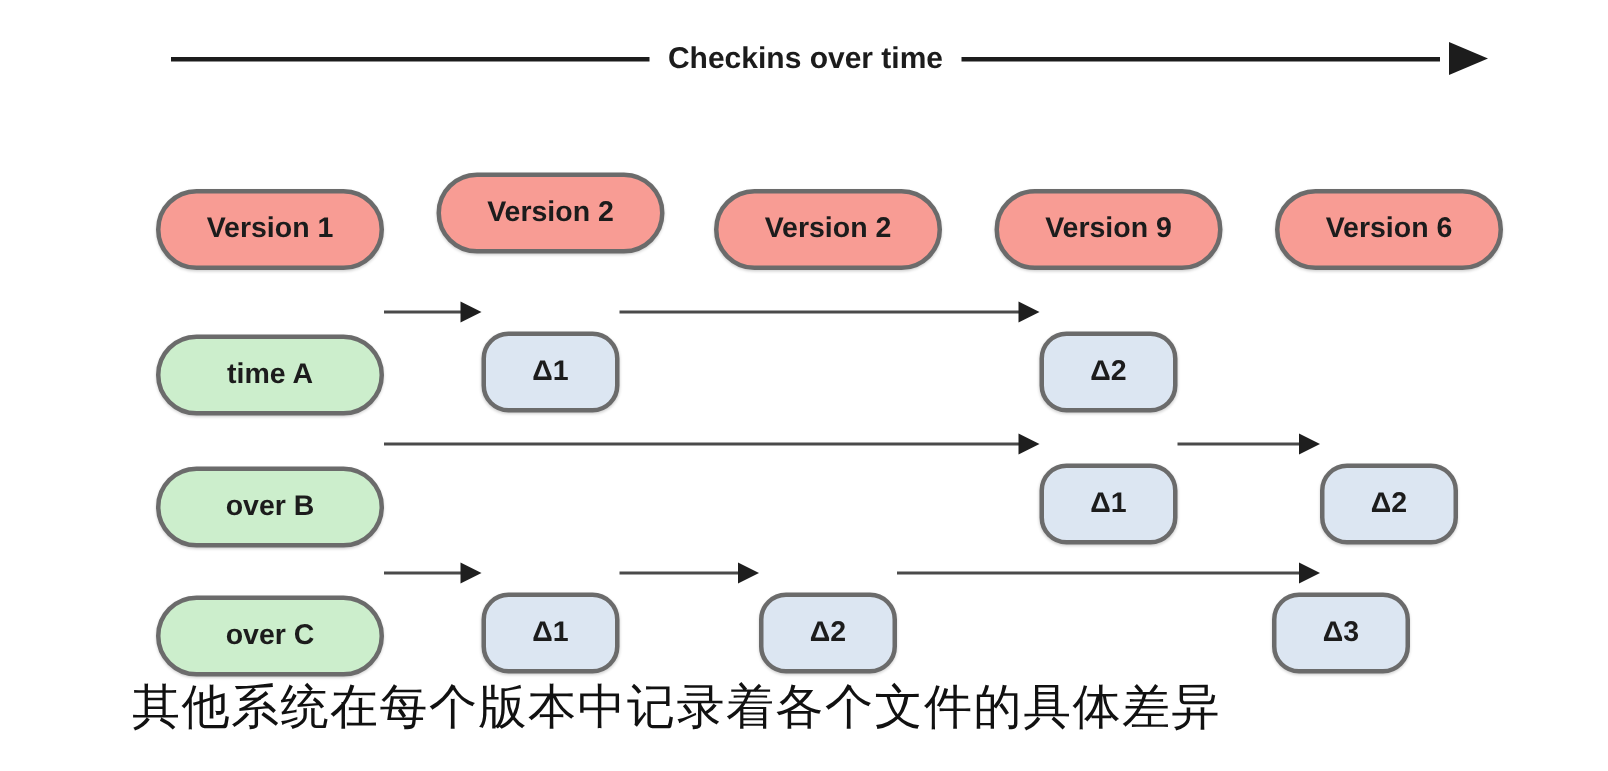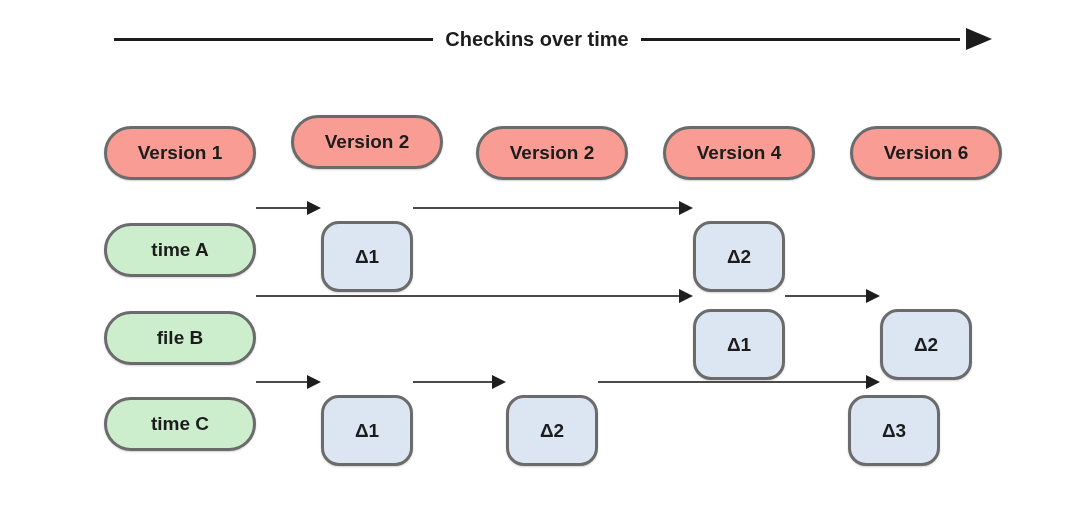--- a/index.html
+++ b/index.html
@@ -38,21 +38,21 @@
   }
   .version-pill{
     width:152px;height:54px;border-radius:27px;
     background:var(--version-fill);font-size:19px;
   }
   .file-pill{
     width:152px;height:54px;border-radius:27px;
     background:var(--file-fill);font-size:19px;
   }
   .delta-box{
-    width:92px;height:71px;border-radius:18px;
+    width:92px;height:54px;border-radius:18px;
     background:var(--delta-fill);font-size:19px;
   }
 
   
   .connector-line{
     position:absolute;height:2px;background:var(--connector-color);
   }
   .connector-arrowhead{
     position:absolute;width:0;height:0;
     border-top:7px solid transparent;
@@ -76,41 +76,42 @@
     <div class="tl-line"></div>
     <div class="tl-label">Checkins over time</div>
     <div class="tl-line"></div>
     <div class="tl-arrowhead"></div>
   </div>
 
   <div id="nodes">
       <div class="node version-pill" style="left: 104px; top: 84px;">Version 1</div>
       <div class="node version-pill" style="left: 291px; top: 73px; text-align: right;">Version 2</div>
       <div class="node version-pill" style="left: 476px; top: 84px;">Version 2</div>
-      <div class="node version-pill" style="left: 663px; top: 84px;">Version 4</div>
+      <div class="node version-pill" style="left: 663px; top: 84px;">Version 9</div>
       <div class="node version-pill" style="left: 850px; top: 84px;">Version 6</div>
       <div class="node file-pill" style="left: 104px; top: 181px;">time A</div>
       <div class="connector-line" style="left: 256px; top: 207px; width: 53px;"></div>
       <div class="connector-arrowhead" style="left: 307px; top: 201px;"></div>
       <div class="node delta-box" style="left: 321px; top: 179px;">Δ1</div>
       <div class="connector-line" style="left: 413px; top: 207px; width: 268px;"></div>
       <div class="connector-arrowhead" style="left: 679px; top: 201px;"></div>
       <div class="node delta-box" style="left: 693px; top: 179px;">Δ2</div>
-      <div class="node file-pill" style="left: 104px; top: 269px;">file B</div>
+      <div class="node file-pill" style="left: 104px; top: 269px;">over B</div>
       <div class="connector-line" style="left: 256px; top: 295px; width: 425px;"></div>
       <div class="connector-arrowhead" style="left: 679px; top: 289px;"></div>
       <div class="node delta-box" style="left: 693px; top: 267px;">Δ1</div>
       <div class="connector-line" style="left: 785px; top: 295px; width: 83px;"></div>
       <div class="connector-arrowhead" style="left: 866px; top: 289px;"></div>
       <div class="node delta-box" style="left: 880px; top: 267px;">Δ2</div>
-      <div class="node file-pill" style="left: 104px; top: 355px;">time C</div>
+      <div class="node file-pill" style="left: 104px; top: 355px;">over C</div>
       <div class="connector-line" style="left: 256px; top: 381px; width: 53px;"></div>
       <div class="connector-arrowhead" style="left: 307px; top: 375px;"></div>
       <div class="node delta-box" style="left: 321px; top: 353px;">Δ1</div>
       <div class="connector-line" style="left: 413px; top: 381px; width: 81px;"></div>
       <div class="connector-arrowhead" style="left: 492px; top: 375px;"></div>
       <div class="node delta-box" style="left: 506px; top: 353px;">Δ2</div>
       <div class="connector-line" style="left: 598px; top: 381px; width: 270px;"></div>
       <div class="connector-arrowhead" style="left: 866px; top: 375px;"></div>
       <div class="node delta-box" style="left: 848px; top: 353px;">Δ3</div>
     </div>
 
+  <div class="caption">其他系统在每个版本中记录着各个文件的具体差异</div>
 </div>
 
 </body></html>

